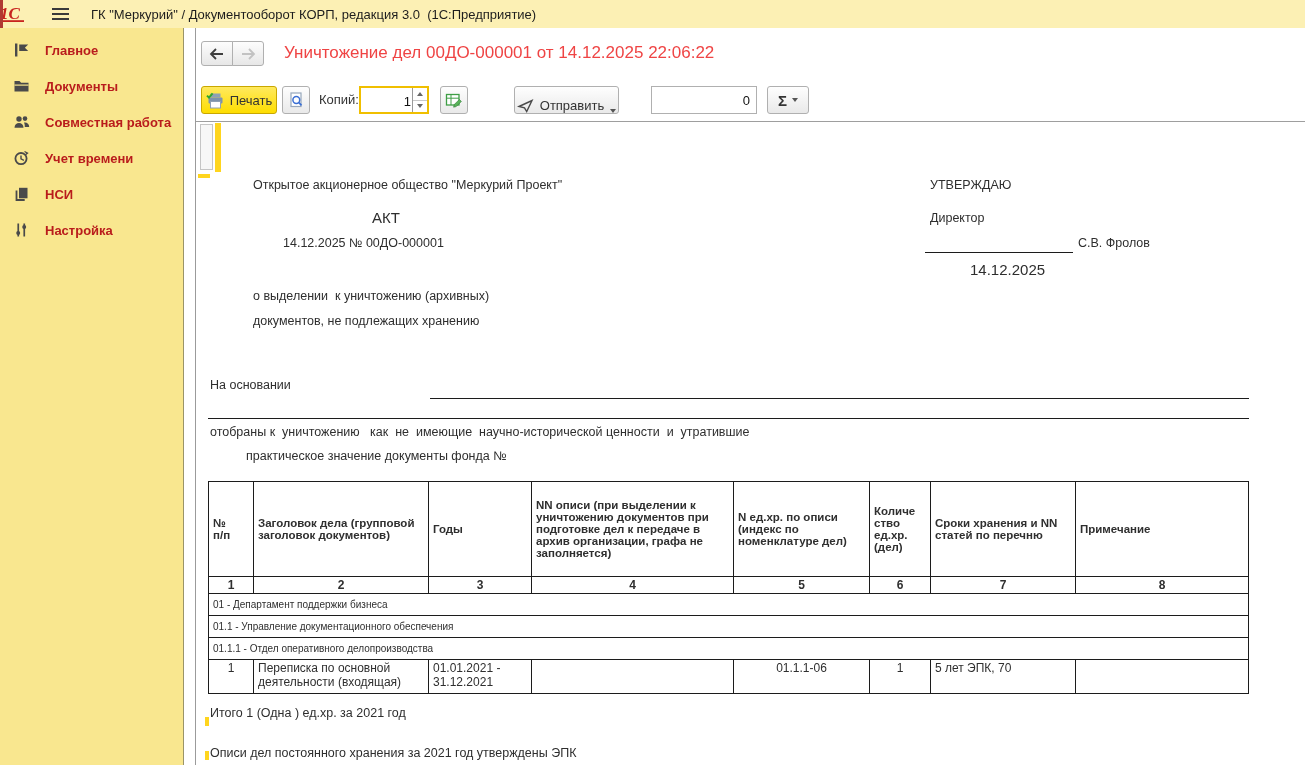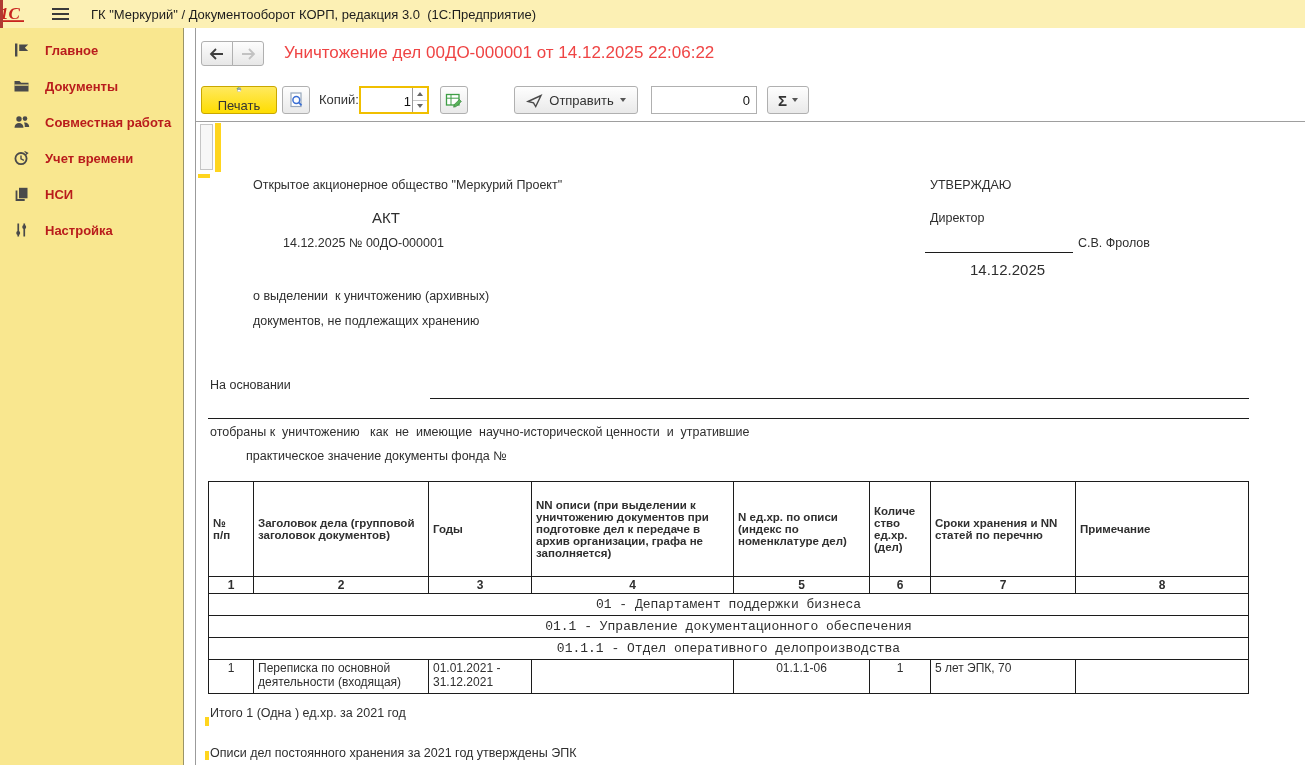--- a/index.html
+++ b/index.html
@@ -26,54 +26,54 @@
   .main { position:absolute; left:195px; top:28px; width:1110px; height:737px;
     background:#fff; border-left:1px solid #9b9b9b; }
   .nav-btn { position:absolute; top:13px; width:32px; height:25px; border:1px solid #b0b0b0;
     background:linear-gradient(#fdfdfd,#e7e7e7); display:flex; align-items:center; justify-content:center; cursor:pointer; }
   #nav-back { left:5px; border-radius:3px 0 0 3px; }
   #nav-fwd { left:36px; border-radius:0 3px 3px 0; }
   .page-title { position:absolute; left:88px; top:15px; font-size:17px; color:#ef4444; white-space:pre; }
   .btn { position:absolute; top:58px; height:28px; border:1px solid #b0b0b0; border-radius:3px;
     background:linear-gradient(#fefefe,#e9e9e9); display:flex; align-items:center; justify-content:center;
     font-size:13px; color:#333; cursor:pointer; gap:6px; }
-  #btn-print { left:5px; width:76px; background:linear-gradient(#ffe95e,#fedd00); border-color:#c9a700;flex-direction:column; }
+  #btn-print { left:5px; width:76px; background:linear-gradient(#ffe95e,#fedd00); border-color:#c9a700; }
   #btn-preview { left:86px; width:28px; }
   .copies-label { position:absolute; left:123px; top:64px; font-size:13px; color:#333; }
   .spin { position:absolute; left:163px; top:58px; width:70px; height:28px; border:2px solid #f0bf00;
     background:#fff; display:flex; }
   .spin-value { flex:1; font-size:13px; color:#111; text-align:right; padding:6px 1px 0 0; border-right:1px solid #9a9a9a; }
   .spin-btns { width:14px; display:flex; flex-direction:column; }
   .spin-b { flex:1; display:flex; align-items:center; justify-content:center; cursor:pointer; }
   .spin-b.up { border-bottom:1px solid #c9c9c9; }
   .tri-up { width:0; height:0; border-left:3px solid transparent; border-right:3px solid transparent; border-bottom:4px solid #666; }
   .tri-dn { width:0; height:0; border-left:3px solid transparent; border-right:3px solid transparent; border-top:4px solid #666; }
   #btn-edit { left:244px; width:28px; }
-  #btn-send { left:318px; width:124px; }
+  #btn-send { left:318px; width:105px;align-items:flex-end; }
   .zero-field { position:absolute; left:455px; top:58px; width:106px; height:28px; border:1px solid #b0b0b0;
     background:#fff; font-size:13px; color:#111; display:flex; align-items:center; justify-content:flex-end; padding-right:6px; }
   #btn-sigma { left:571px; width:42px; font-size:15px; font-weight:bold; gap:5px; }
   .dd-arrow { width:0; height:0; border-left:3.5px solid transparent; border-right:3.5px solid transparent; border-top:4px solid #555; }
   
   .doc { position:absolute; left:0; top:93px; width:1110px; height:644px; border-top:1px solid #9e9e9e; background:#fff; }
   .t { position:absolute; font-size:12.5px; color:#2e2e2e; white-space:pre; }
   .hline { position:absolute; height:0; border-top:1px solid #1c1c1c; }
   .cell-marker { position:absolute; left:4px; top:2px; width:13px; height:46px; border:1px solid #c5c5c5; background:#f7f7f7; }
   .cell-marker-bar { position:absolute; left:19px; top:1px; width:6px; height:49px; background:#ffd51e; }
   .cell-marker-dash { position:absolute; left:2px; top:52px; width:12px; height:4px; background:#ffd51e; }
   .row-marker { position:absolute; width:4px; height:9px; background:#ffd51e; }
   
   .act-table { position:absolute; left:12px; top:359px; width:1041px; border-collapse:collapse; table-layout:fixed; }
   .act-table th, .act-table td { border:1px solid #1c1c1c; padding:1px 4px; overflow:hidden; }
   .act-table th { font-size:11.5px; font-weight:bold; text-align:left; vertical-align:middle;
     overflow-wrap:break-word; word-break:break-word; }
   .hdr-row { height:95px; }
   .pre-line { white-space:pre-line; }
   .nums td { font-weight:bold; text-align:center; font-size:12px; height:17px; padding:0 4px; }
-  .group td { text-align:center; font-size:13px; height:22px;font-family:Liberation Mono, monospace; }
+  .group td { text-align:left; font-size:10px; height:22px; }
   .data td { font-size:12px; vertical-align:top; height:34px; }
   .c { text-align:center; } .l { text-align:left; }
 </style>
 </head>
 <body>
 
 <div class="topbar">
   <div class="red-strip"></div>
   <div class="logo">
     <svg width="32" height="20" viewBox="0 0 32 20">

